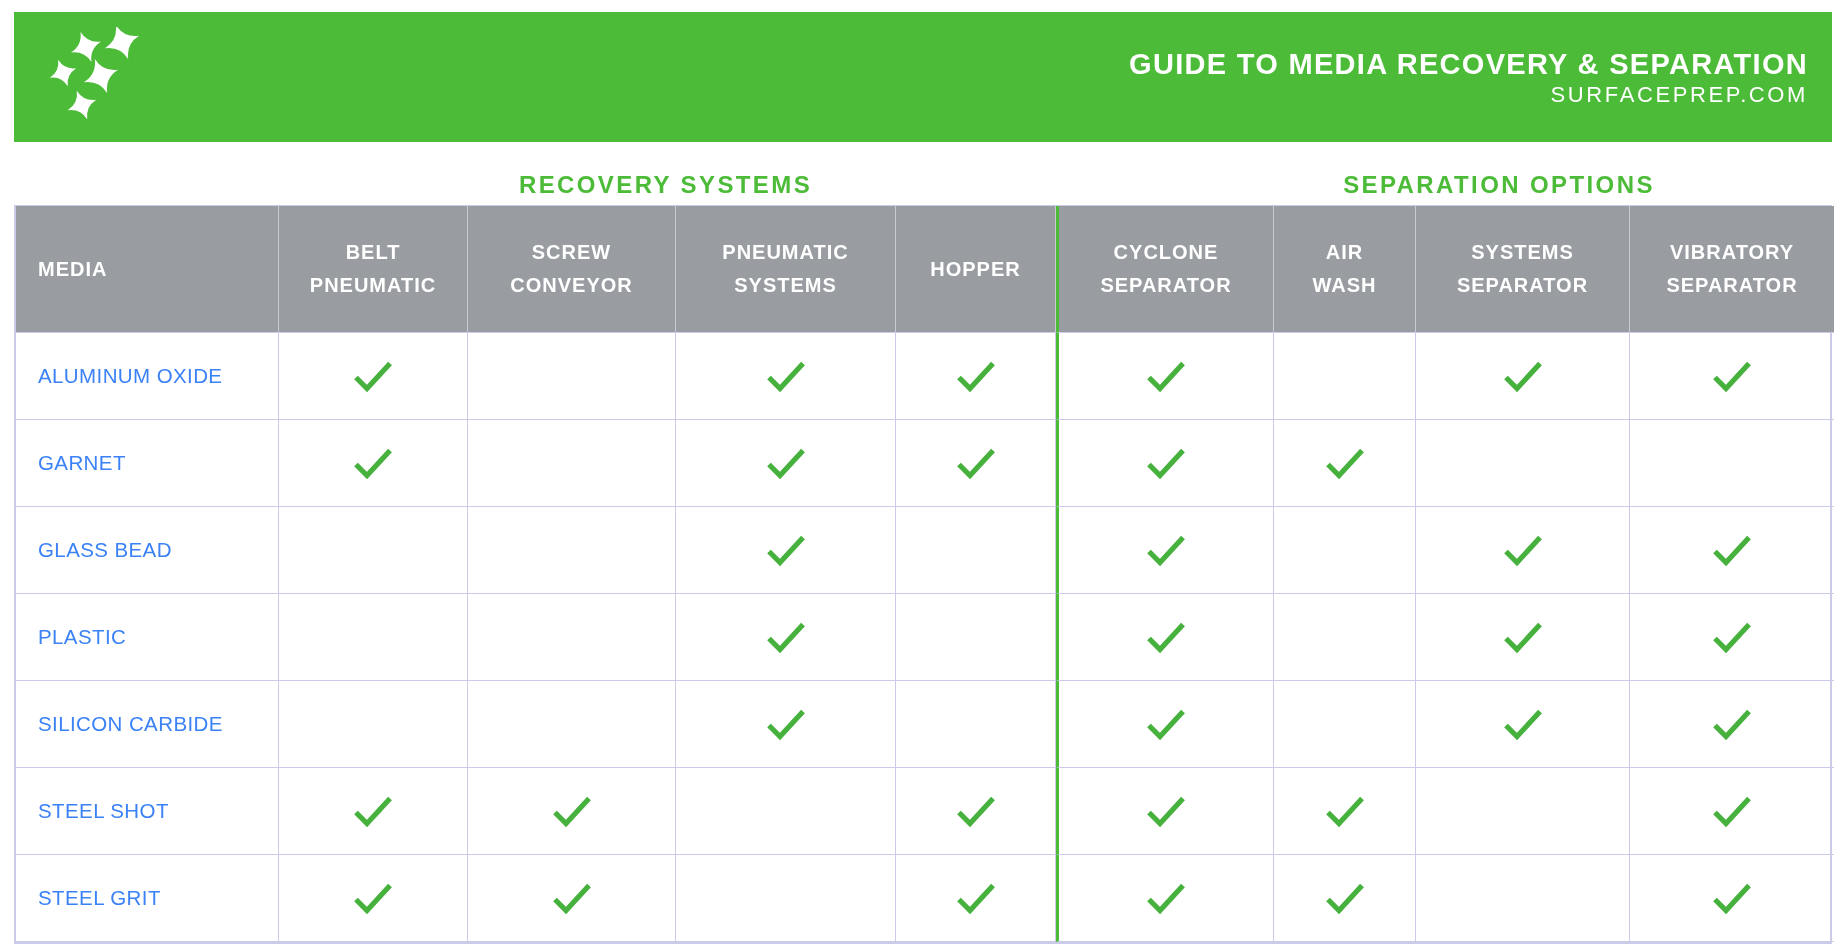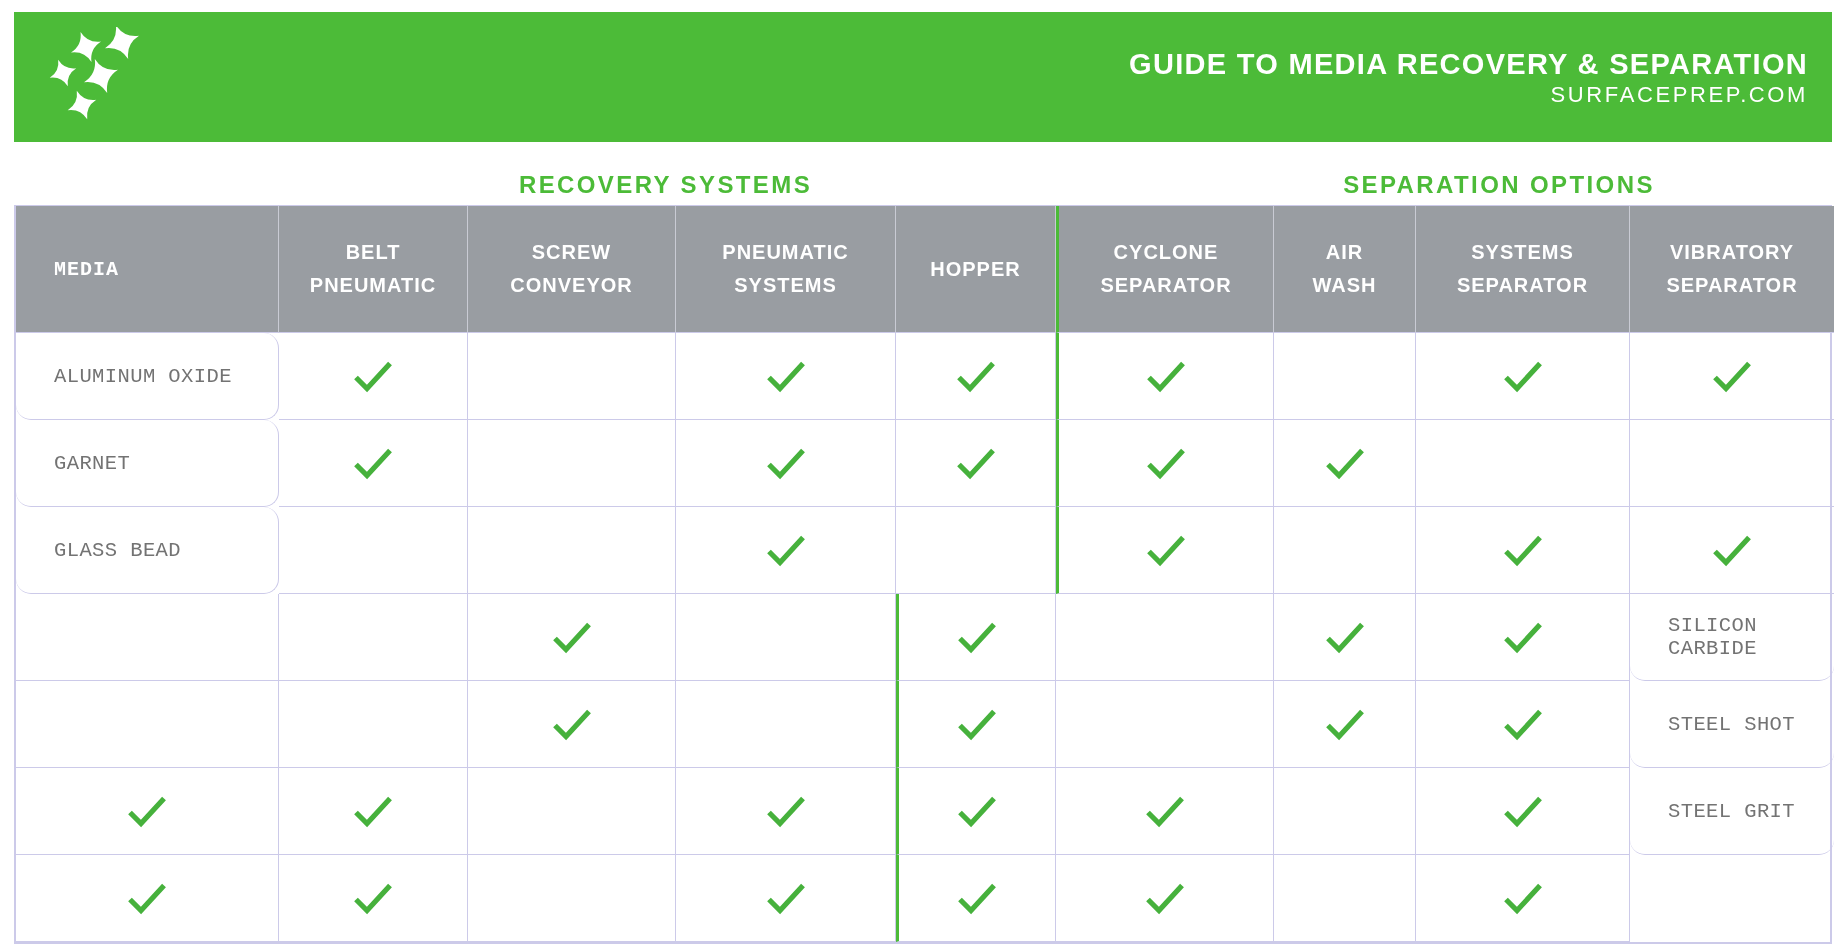--- a/index.html
+++ b/index.html
@@ -56,23 +56,23 @@
     border-bottom:1px solid #CCCAE9;
     display:flex; align-items:center; justify-content:center;
   }
   .cell:nth-child(9n) { border-right:none; }
   .hcell {
     background:#999DA2; color:#ffffff;
     font-size:20px; font-weight:bold; letter-spacing:1px;
     text-align:center; white-space:pre-line; line-height:1.65;
     border-right-color:#C9CBD4; border-bottom-color:#CCCAE9;
   }
-  .media-col { justify-content:flex-start; padding-left:38px;font-family:Liberation Mono, monospace; }
+  .media-col { justify-content:flex-start; padding-left:22px; }
   .mcell {
-    color:#737373; font-size:20.5px; letter-spacing:.4px; font-weight:normal;border-radius:15px;
+    color:#3b82f6; font-size:20.5px; letter-spacing:.4px; font-weight:normal;
   }
   .sep-left { border-left:3px solid #4CBB38; }
   .bcell svg { display:block; }
 </style>
 </head>
 <body>
 
 <div class="page">
 
   <header class="banner">
@@ -196,20 +196,21 @@
       <div class="cell bcell">
         <svg width="42" height="33" viewBox="0 0 42 33" aria-hidden="true">
           <path d="M4 17.5 L15 28.5 L38 3.5" fill="none" stroke="#46B13C" stroke-width="5.2" stroke-linecap="butt" stroke-linejoin="miter"></path>
         </svg>
       </div>
       <div class="cell bcell">
         <svg width="42" height="33" viewBox="0 0 42 33" aria-hidden="true">
           <path d="M4 17.5 L15 28.5 L38 3.5" fill="none" stroke="#46B13C" stroke-width="5.2" stroke-linecap="butt" stroke-linejoin="miter"></path>
         </svg>
       </div>
+      <div class="cell mcell media-col">PLASTIC</div>
       <div class="cell bcell"></div>
       <div class="cell bcell"></div>
       <div class="cell bcell">
         <svg width="42" height="33" viewBox="0 0 42 33" aria-hidden="true">
           <path d="M4 17.5 L15 28.5 L38 3.5" fill="none" stroke="#46B13C" stroke-width="5.2" stroke-linecap="butt" stroke-linejoin="miter"></path>
         </svg>
       </div>
       <div class="cell bcell"></div>
       <div class="cell bcell sep-left">
         <svg width="42" height="33" viewBox="0 0 42 33" aria-hidden="true">

